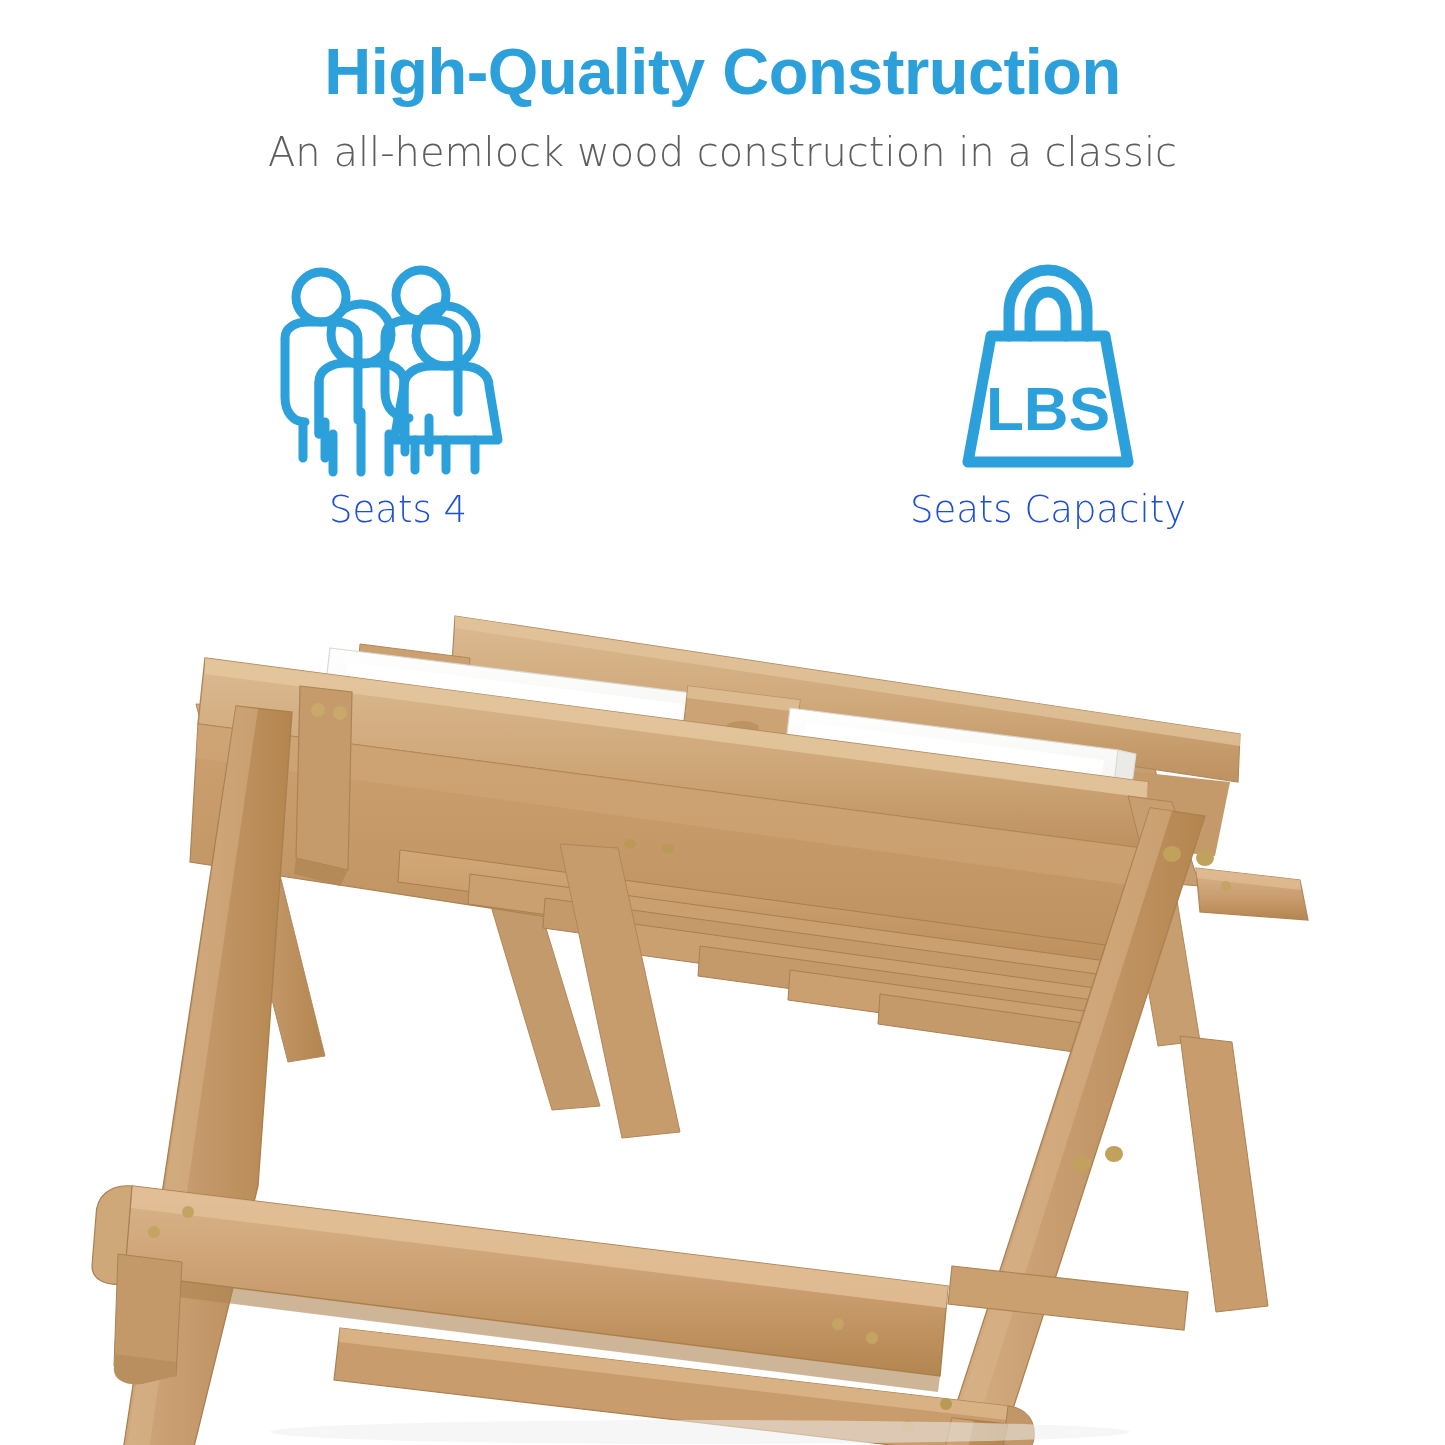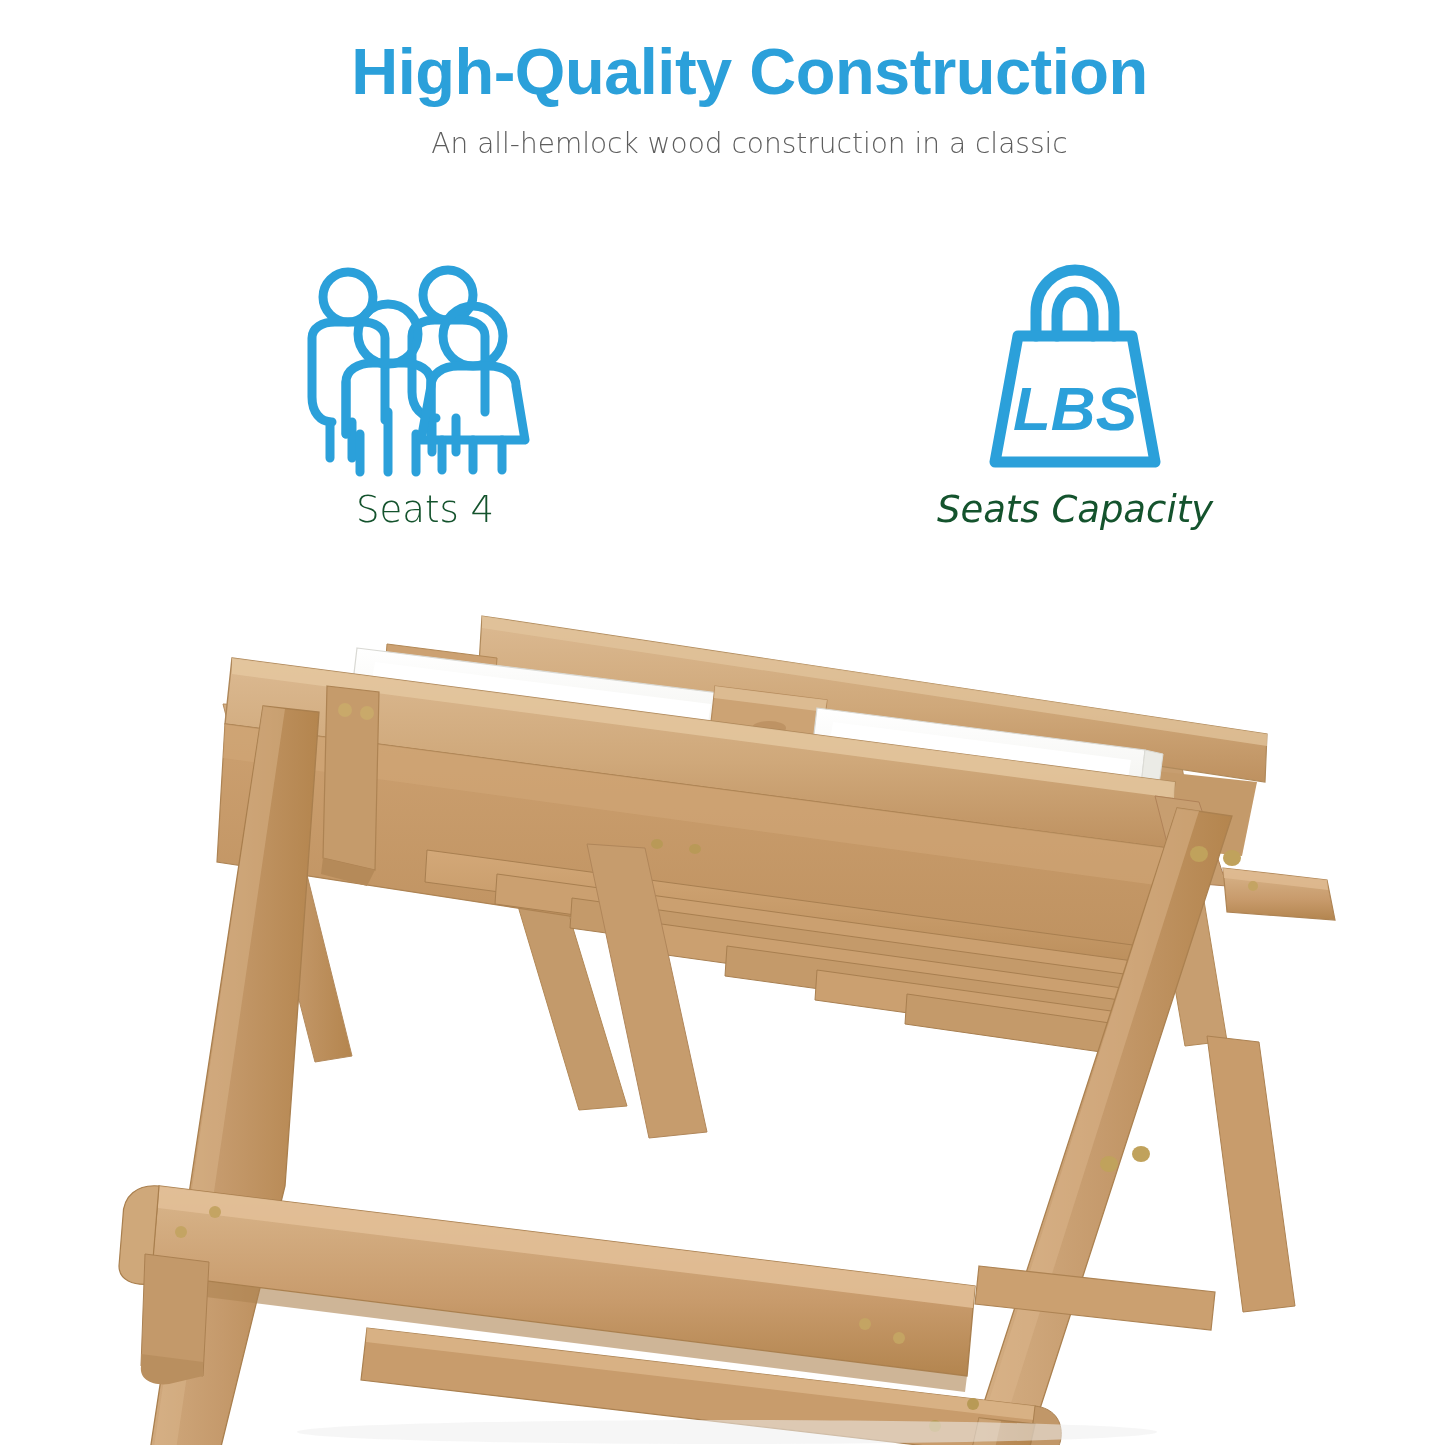--- a/index.html
+++ b/index.html
@@ -1,44 +1,44 @@
 <!DOCTYPE html>
 <html><head>
 <meta charset="utf-8">
 <style>
   * { margin:0; padding:0; box-sizing:border-box; }
   html,body { width:1445px; height:1445px; background:#ffffff; }
   body { font-family:"Liberation Sans", sans-serif; overflow:hidden; position:relative; }
 
-  #page { position:relative; width:1300px; height:1445px; background:#fff;margin-left:27px; }
+  #page { position:relative; width:1300px; height:1445px; background:#fff; }
 
   
   .headline {
     position:absolute; top:38px; left:0; width:1445px; text-align:center;
     font-size:65px; font-weight:bold; letter-spacing:-0.5px;
     color:#2BA0DA; line-height:1.05;
     font-family:"Liberation Sans", sans-serif;
   }
   .subhead {
     position:absolute; top:126px; left:0; width:1445px; text-align:center;
-    font-size:28px; color:#5d5d5d; line-height:1.32; font-weight:300;
+    font-size:40px; color:#5d5d5d; line-height:1.32; font-weight:300;
     font-family:"DejaVu Sans", sans-serif;
   }
   .subhead span { display:block; }
 
   
   .feature { position:absolute; text-align:center; }
   .feature-caption {
-    font-size:37px; color:#14532d; font-weight:300; line-height:1.28;
+    font-size:37px; color:#1d4ed8; font-weight:300; line-height:1.28;
     font-family:"DejaVu Sans", sans-serif; white-space:nowrap;
   }
   .feature-caption span { display:block; }
 
   #feat-seats { left:228px; top:262px; width:340px; }
-  #feat-weight { left:878px; top:262px; width:340px;font-style:italic; }
+  #feat-weight { left:878px; top:262px; width:340px; }
 
   .icon-wrap { display:block; margin:0 auto; }
 
   
   #product { position:absolute; left:0; top:586px; width:1445px; height:859px; }
   #product svg { display:block; }
 </style>
 </head>
 <body>
 

